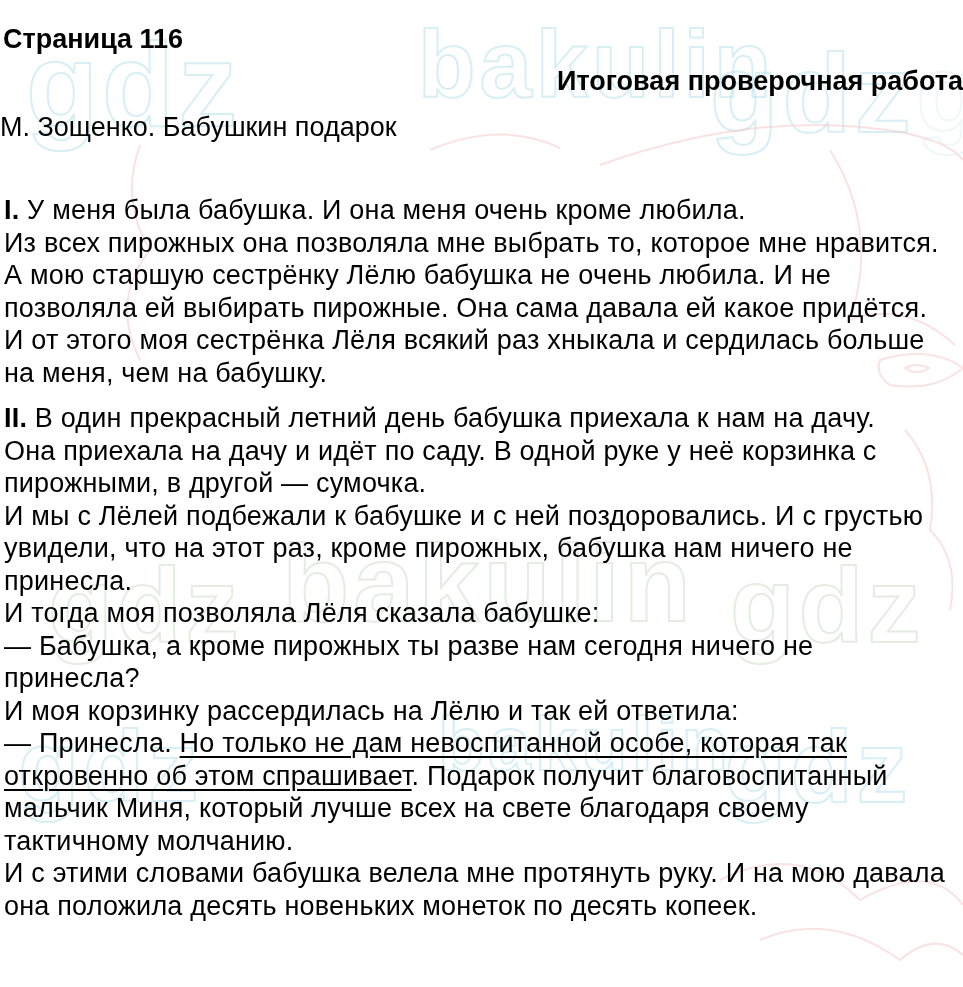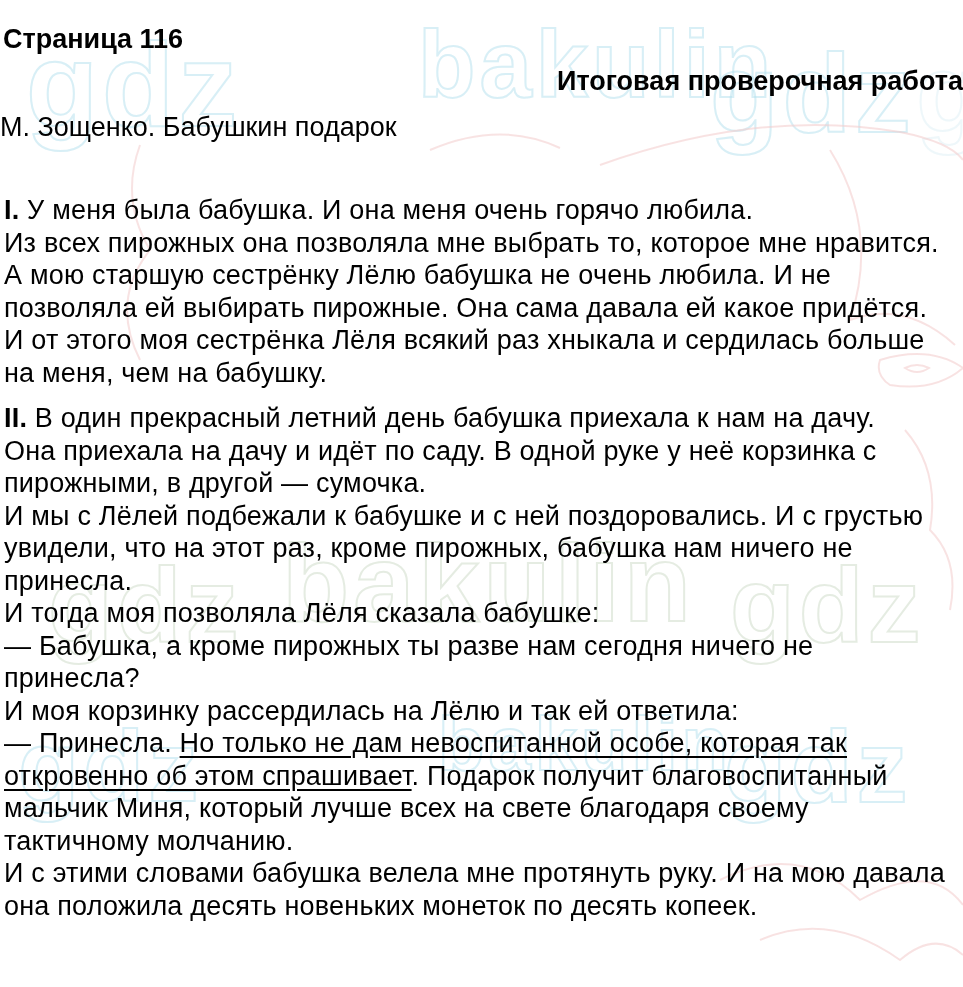--- a/index.html
+++ b/index.html
@@ -116,21 +116,21 @@
       <path d="M 430 150 Q 500 120 560 148"></path>
     </g>
   </svg>
 
   <div class="content">
     <div class="page-label">Страница 116</div>
     <div class="title">Итоговая проверочная работа</div>
     <div class="subtitle">М. Зощенко. Бабушкин подарок</div>
 
     <div class="story">
-        <p><span class="section-number">I. </span><span>У меня была бабушка. И она меня очень горячо любила.</span></p>
+        <p><span class="section-number">I. </span><span>У меня была бабушка. И она меня очень кроме любила.</span></p>
         <p><span>Из всех пирожных она позволяла мне выбрать то, которое мне нравится.</span></p>
         <p><span>А мою старшую сестрёнку Лёлю бабушка не очень любила. И не позволяла ей выбирать пирожные. Она сама давала ей какое придётся. И от этого моя сестрёнка Лёля всякий раз хныкала и сердилась больше на меня, чем на бабушку.</span></p>
         <p class="section-gap"><span class="section-number">II. </span><span>В один прекрасный летний день бабушка приехала к нам на дачу.</span></p>
         <p><span>Она приехала на дачу и идёт по саду. В одной руке у неё корзинка с пирожными, в другой — сумочка.</span></p>
         <p><span>И мы с Лёлей подбежали к бабушке и с ней поздоровались. И с грустью увидели, что на этот раз, кроме пирожных, бабушка нам ничего не принесла.</span></p>
         <p><span>И тогда моя позволяла Лёля сказала бабушке:</span></p>
         <p><span>— Бабушка, а кроме пирожных ты разве нам сегодня ничего не принесла?</span></p>
         <p><span>И моя корзинку рассердилась на Лёлю и так ей ответила:</span></p>
         <p><span>— Принесла. </span><span class="underlined">Но только не дам невоспитанной особе, которая так откровенно об этом спрашивает</span><span>. Подарок получит благовоспитанный мальчик Миня, который лучше всех на свете благодаря своему тактичному молчанию.</span></p>
         <p><span>И с этими словами бабушка велела мне протянуть руку. И на мою давала она положила десять новеньких монеток по десять копеек.</span></p>

